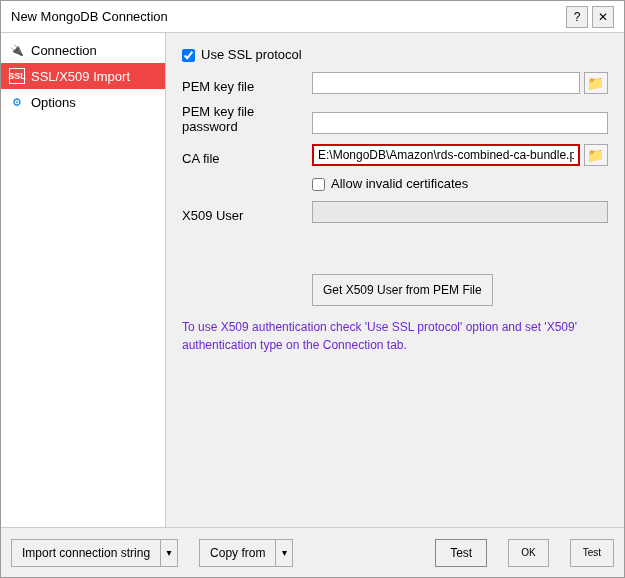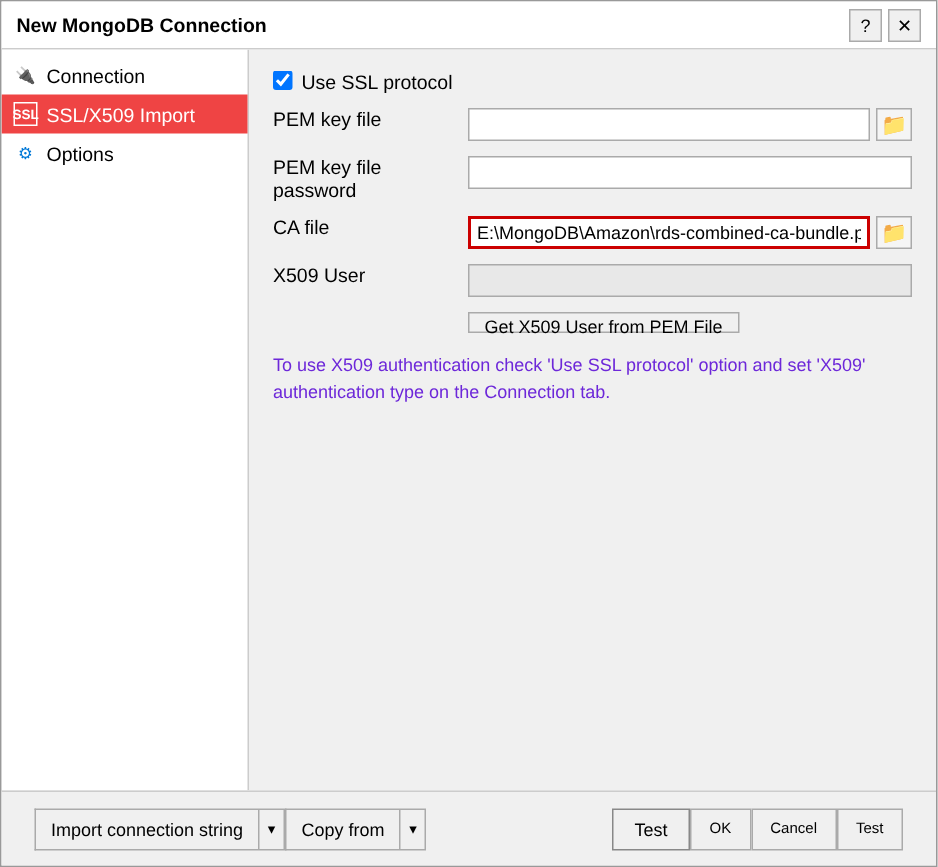--- a/index.html
+++ b/index.html
@@ -26,21 +26,21 @@
       background: #fff;
       border-bottom: 1px solid #ccc;
       padding: 6px 10px;
       display: flex;
       align-items: center;
       justify-content: space-between;
       height: 32px;
     }
     .title-bar-title {
       font-size: 13px;
-      font-weight: bold;
+      font-weight: normal;
     }
     .title-bar-buttons {
       display: flex;
       gap: 4px;
     }
     .title-bar-btn {
       width: 22px;
       height: 22px;
       background: #f0f0f0;
       border: 1px solid #aaa;
@@ -88,26 +88,26 @@
     .sidebar-icon.opts { color: #0078d7; }
     .sidebar-item.active .sidebar-icon { color: #fff; border-color: #fff; }
     .main-panel {
       flex: 1;
       padding: 14px 16px;
       background: #f0f0f0;
       overflow-y: auto;
     }
     .form-row {
       display: flex;
-      align-items: flex-start;
+      align-items: flex-end;
       margin-bottom: 10px;
     }
     .checkbox-row {
       display: flex;
-      align-items: flex-start;
+      align-items: flex-end;
       margin-bottom: 10px;
     }
     .checkbox-row input[type=checkbox] {
       margin-right: 6px;
     }
     .field-label {
       width: 130px;
       text-align: left;
       color: #000;
       flex-shrink: 0;
@@ -147,41 +147,42 @@
     .action-btn {
       height: 24px;
       border: 1px solid #aaa;
       background: #f0f0f0;
       cursor: pointer;
       padding: 2px 10px;
       font-size: 12px;
     }
     .x509-btn {
       margin-left: 130px;
-      height: 14px;
+      height: 32px;
       border: 1px solid #aaa;
       background: #f0f0f0;
       cursor: pointer;
       padding: 2px 10px;
       font-size: 12px;
+      margin-top: 41px;
     }
     .info-text {
       margin-top: 12px;
       margin-left: 0px;
       font-size: 12px;
       color: #6d28d9;
       line-height: 1.5;
     }
     .bottom-bar {
       border-top: 1px solid #ccc;
       background: #f0f0f0;
-      padding: 8px 22px;
-      display: flex;
-      align-items: center;
-      gap: 0;
+      padding: 8px 10px;
+      display: flex;
+      align-items: center;
+      gap: 21px;
       height: 50px;
     }
     .bottom-btn {
       height: 28px;
       border: 1px solid #aaa;
       background: #f0f0f0;
       cursor: pointer;
       padding: 4px 12px;
       font-size: 10px;
       display: flex;
@@ -279,20 +280,24 @@
       <div class="form-row">
         <span class="field-label">CA file</span>
         <div class="field-input-wrap">
           <input type="text" class="field-input ca-file" value="E:\MongoDB\Amazon\rds-combined-ca-bundle.pem" style="">
           <button class="folder-btn">
             <span>📁</span>
           </button>
         </div>
       </div>
 
+      <div class="checkbox-row" style="margin-left: 130px;">
+        <input type="checkbox" style="">
+        <label>Allow invalid certificates</label>
+      </div>
 
       <div class="form-row">
         <span class="field-label">X509 User</span>
         <div class="field-input-wrap">
           <input type="text" class="field-input" disabled="" style="">
         </div>
       </div>
 
       <div class="form-row">
         <button class="action-btn x509-btn">Get X509 User from PEM File</button>
@@ -320,17 +325,16 @@
         <span>▾</span>
       </button>
     </div>
 
     <div class="spacer"></div>
 
     <button class="test-btn">Test</button>
 
     <button class="bottom-btn">OK</button>
 
-    <button class="bottom-btn">Cancel</button>
 
     <button class="bottom-btn">Test</button>
   </div>
 </div>
 
 </body></html>

